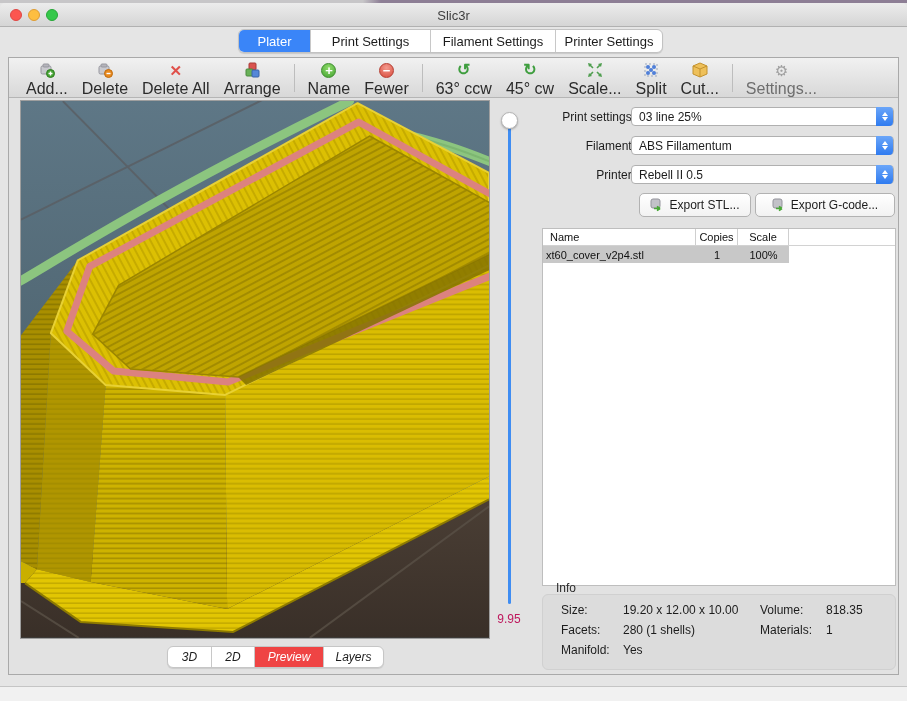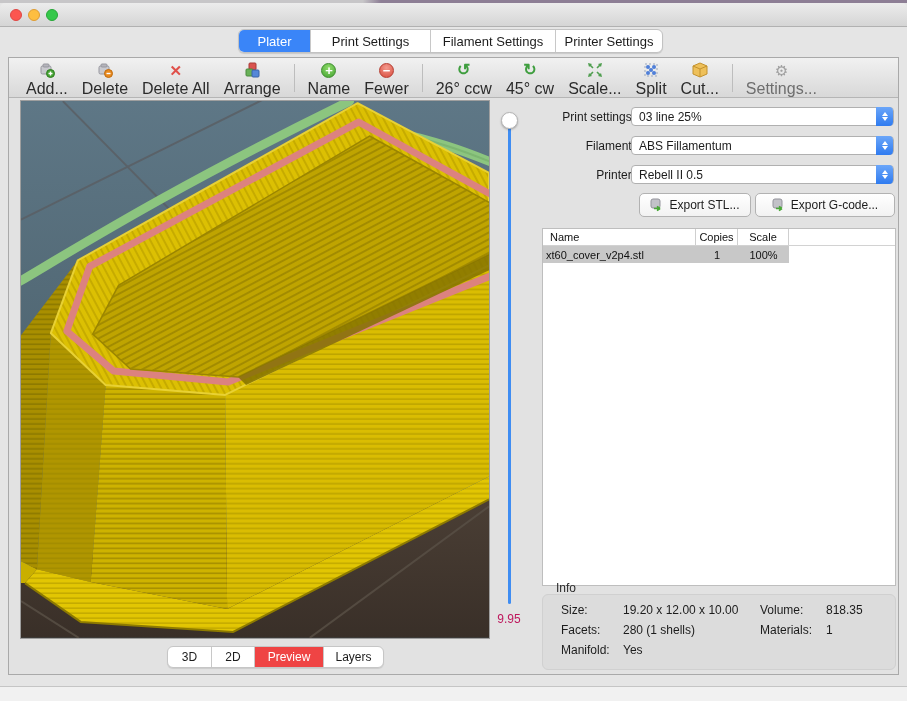--- a/index.html
+++ b/index.html
@@ -61,21 +61,21 @@
     background:#3f8df2; border-radius:2px; }
   .slider-thumb { position:absolute; left:492px; top:54px; width:17px; height:17px;
     background:#fff; border:1px solid #b4b4b4; border-radius:50%;
     box-shadow:0 1px 2px rgba(0,0,0,.25); }
   .slider-value { position:absolute; left:478px; top:554px; width:44px; text-align:center;
     font-size:12px; color:#be185d; }
 
   
   .viewtabs { position:absolute; left:158px; top:588px; height:22px; display:flex;
     background:#fff; border:1px solid #c6c6c6; border-radius:6px; overflow:hidden;
-    box-shadow:0 1px 1px rgba(0,0,0,.1); }
+    box-shadow:0 1px 1px rgba(0,0,0,.1);font-style:italic; }
   .vseg { height:100%; display:flex; align-items:center; justify-content:center;
     font-size:12px; color:#1c1c1c; border-right:1px solid #c8c8c8; }
   .vseg:last-child { border-right:none; }
   .vseg.active { background:#ef4444; color:#fff; }
 
   
   .srow-label { position:absolute; font-size:12px; color:#1c1c1c; text-align:right; width:90px; }
   .dropdown { position:absolute; left:622px; width:263px; height:19px; background:#fff;
     border:1px solid #b0b0b0; border-radius:4px; font-size:12px; color:#1c1c1c;
     display:flex; align-items:center; padding-left:7px; }
@@ -111,20 +111,21 @@
 </style>
 </head>
 <body>
 
 <div class="desktop-strip"></div>
 
 <div class="titlebar">
   <div class="traffic t-red"></div>
   <div class="traffic t-yellow"></div>
   <div class="traffic t-green"></div>
+  <div class="win-title">Slic3r</div>
 </div>
 
 <div class="tabrow">
   <div class="tabgroup">
     <div class="tabseg active" style="width:72px">Plater</div>
     <div class="tabseg" style="width:120px">Print Settings</div>
     <div class="tabseg" style="width:125px">Filament Settings</div>
     <div class="tabseg" style="width:106px">Printer Settings</div>
   </div>
 </div>
@@ -186,21 +187,21 @@
       <span class="ticon">
         <span class="circle-badge cb-red">−</span>
       </span>
       <span class="tlabel">Fewer</span>
     </div>
 
     <div class="tsep"></div>
 
     <div class="tool">
       <span class="ticon glyph-green">↺</span>
-      <span class="tlabel">26° ccw</span>
+      <span class="tlabel">63° ccw</span>
     </div>
 
     <div class="tool">
       <span class="ticon glyph-green">↻</span>
       <span class="tlabel">45° cw</span>
     </div>
 
     <div class="tool">
       <span class="ticon">
         <svg width="18" height="18" viewBox="0 0 18 18">

